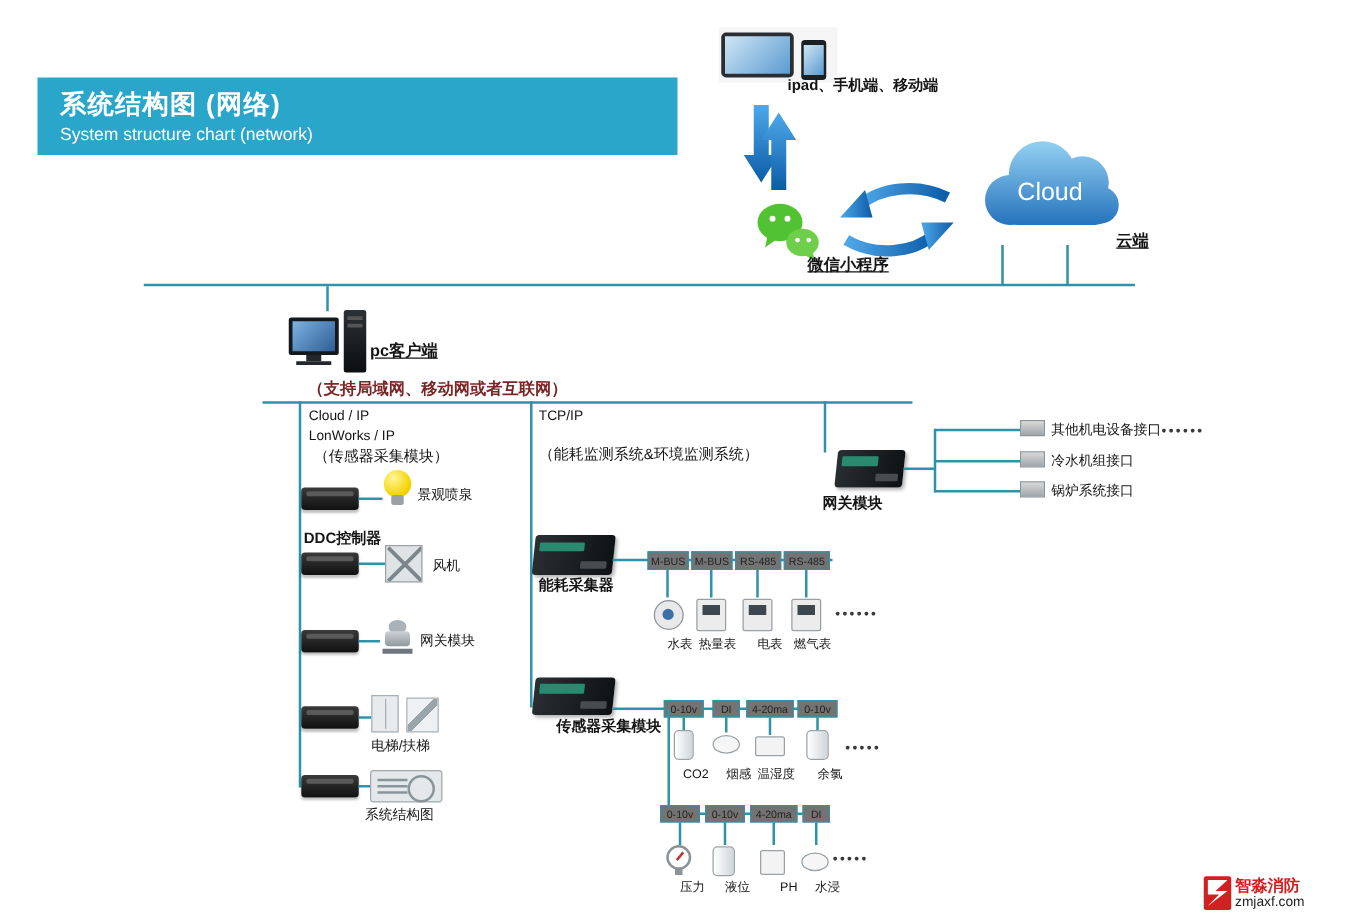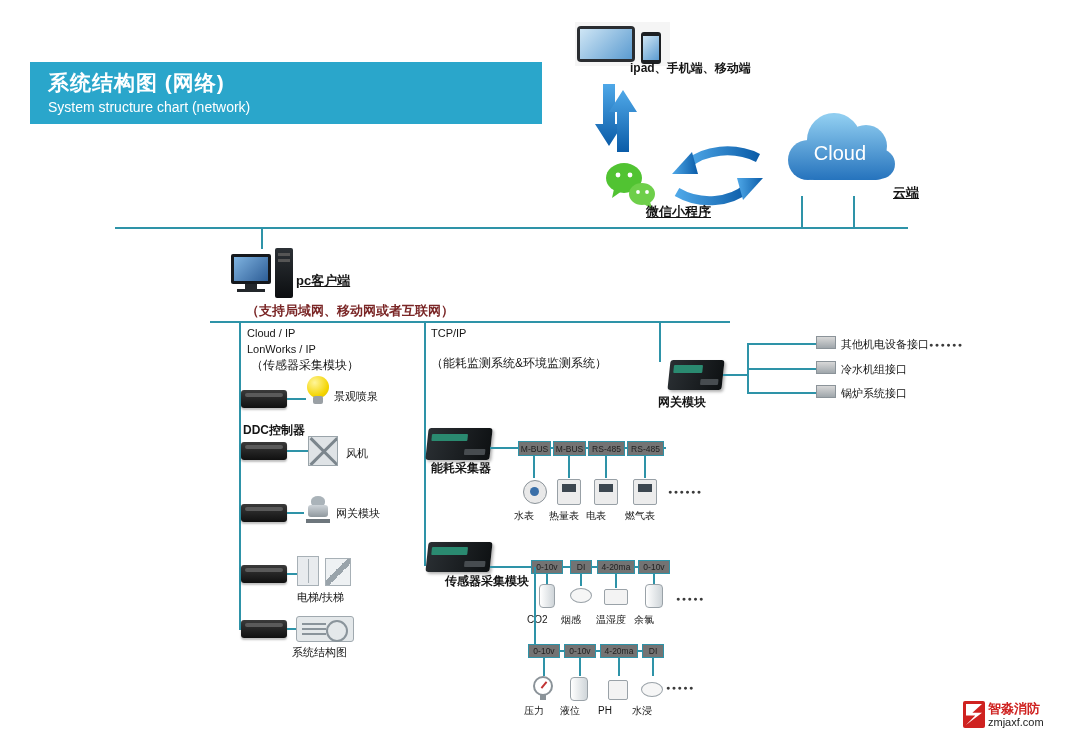--- a/index.html
+++ b/index.html
@@ -5,21 +5,21 @@
   *{margin:0;padding:0;box-sizing:border-box}
   html,body{background:#fff}
   body{font-family:"Liberation Sans","DejaVu Sans",sans-serif;color:#151515}
   .canvas{position:relative;width:1080px;height:737px;background:#fff;overflow:hidden}
   .abs{position:absolute}
   .hline{position:absolute;height:2px;background:#2e93a8}
   .vline{position:absolute;width:2px;background:#2e93a8}
   .lbl{position:absolute;font-size:11px;line-height:1.2;white-space:nowrap;color:#151515}
   .b{font-weight:bold}
   .u{text-decoration:underline}
-  .c{text-align:left}
+  .c{text-align:right}
   .busbox{position:absolute;border:1px solid #2e93a8;background:#737373;font-size:8.5px;color:#222;
           display:flex;align-items:center;justify-content:center;white-space:nowrap}
   .dots{position:absolute;font-size:7px;letter-spacing:1.5px;color:#3a3a3a;white-space:nowrap}
 
   
   .header{position:absolute;left:30px;top:62px;width:512px;height:62px;background:#2aa6cb;color:#fff;padding:7px 0 0 18px}
   .header .title{font-size:21px;font-weight:bold;letter-spacing:1px}
   .header .subtitle{font-size:14px;margin-top:2px}
 
   

